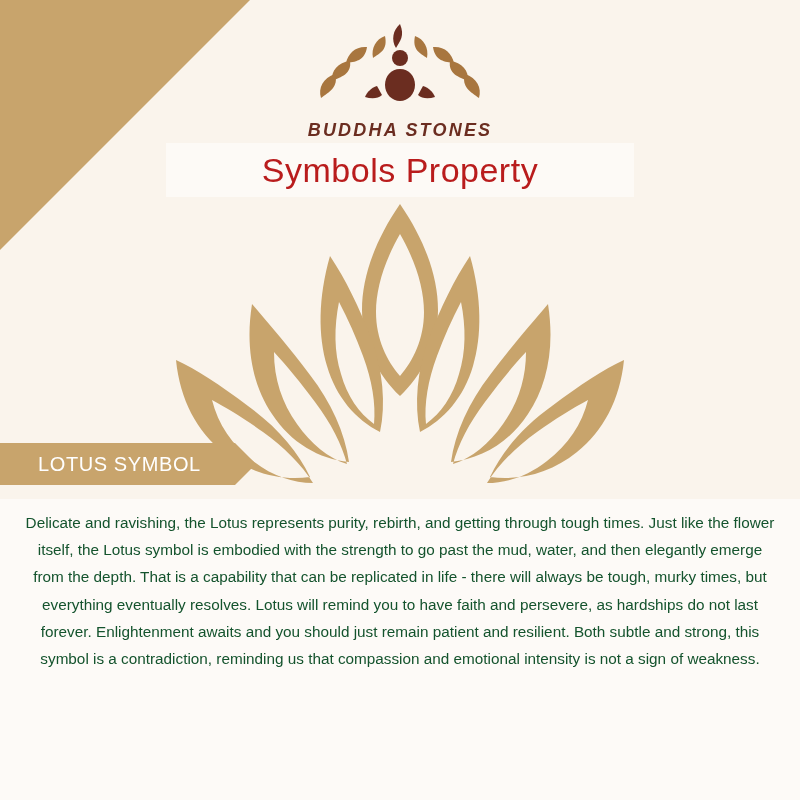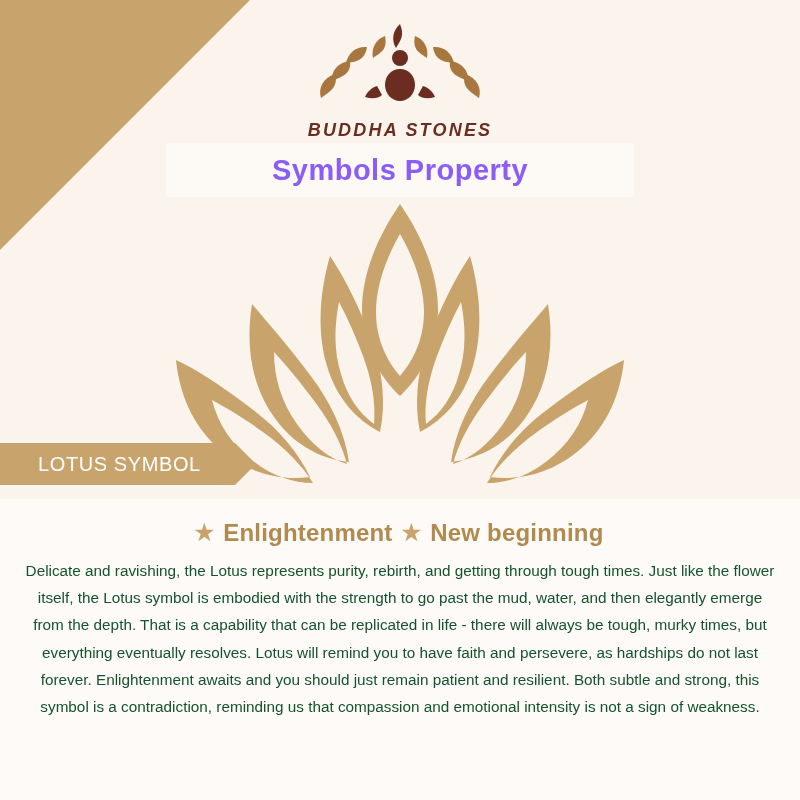--- a/index.html
+++ b/index.html
@@ -81,23 +81,23 @@
     top: 143px;
     left: 166px;
     width: 468px;
     height: 54px;
     background: #fdfaf6;
     display: flex;
     align-items: center;
     justify-content: center;
   }
   .title-band .title-text {
-    font-size: 29px;
-    font-weight: bold;
-    color: #8b5cf6;
+    font-size: 34px;
+    font-weight: normal;
+    color: #b91c1c;
     letter-spacing: 0.5px;
   }
 
   
   .lotus-big {
     position: absolute;
     top: 196px;
     left: 50%;
     transform: translateX(-50%);
   }
@@ -221,22 +221,16 @@
 
       <path d="M464 164c-4 40-21 71-47 92-26 21-57 29-87 25 12-26 34-51 62-71 28-21 52-37 72-46zm-36 40c-15 8-33 19-51 32-21 15-39 33-50 51 20 0 41-7 60-22 21-16 35-37 41-61z"></path>
     </g>
   </svg>
 
   <div class="ribbon">
     <span>LOTUS SYMBOL</span>
   </div>
 
   <div class="panel">
-    <div class="headline">
-      <span class="star">★</span>
-      <span class="kw">Enlightenment</span>
-      <span class="star">★</span>
-      <span class="kw">New beginning</span>
-    </div>
     <p class="body-copy">Delicate and ravishing, the Lotus represents purity, rebirth, and getting through tough times. Just like the flower itself, the Lotus symbol is embodied with the strength to go past the mud, water, and then elegantly emerge from the depth. That is a capability that can be replicated in life - there will always be tough, murky times, but everything eventually resolves. Lotus will remind you to have faith and persevere, as hardships do not last forever. Enlightenment awaits and you should just remain patient and resilient. Both subtle and strong, this symbol is a contradiction, reminding us that compassion and emotional intensity is not a sign of weakness.</p>
   </div>
 
 </div>
 
 </body></html>

